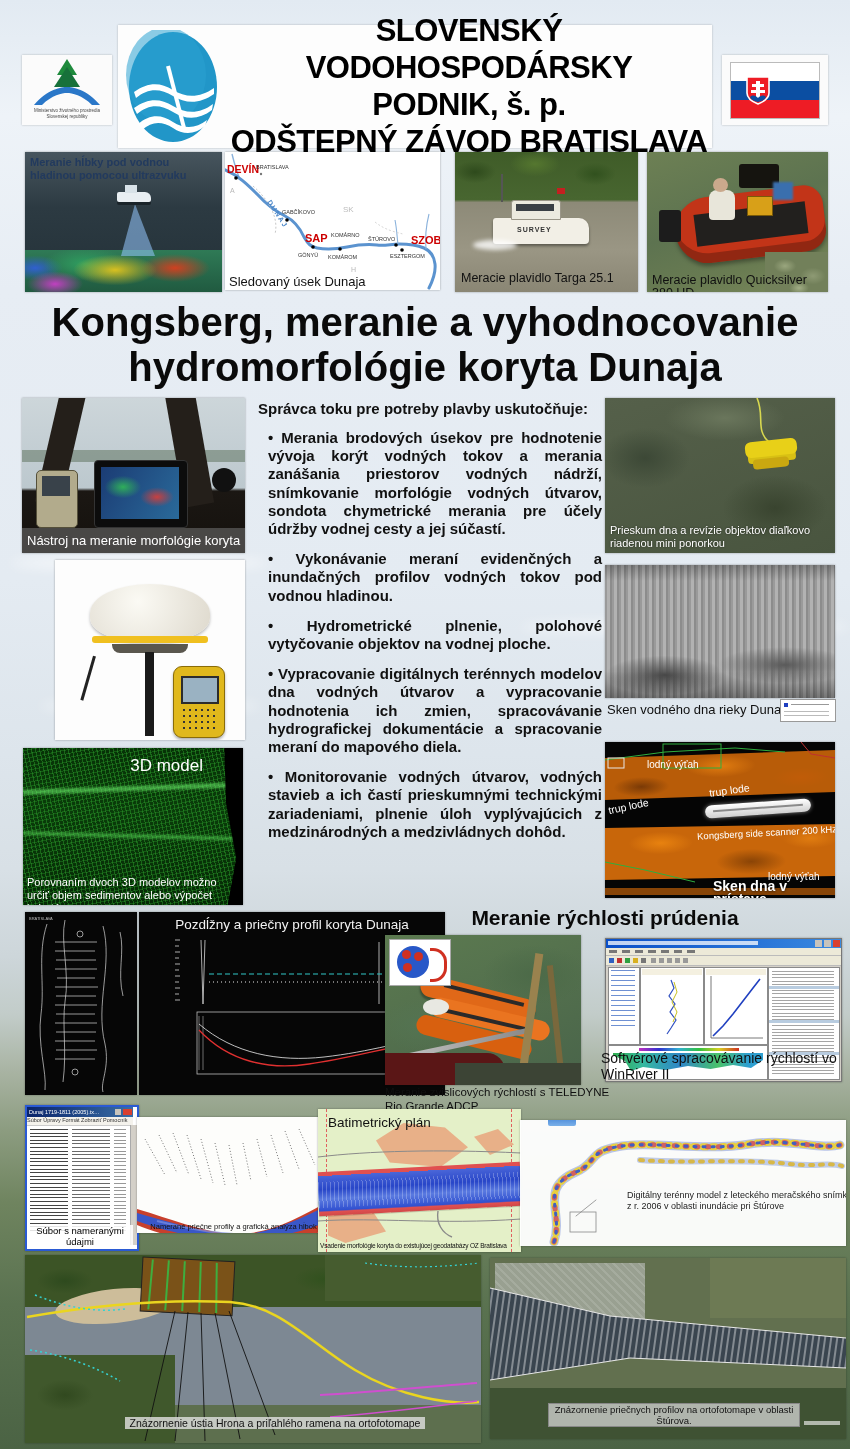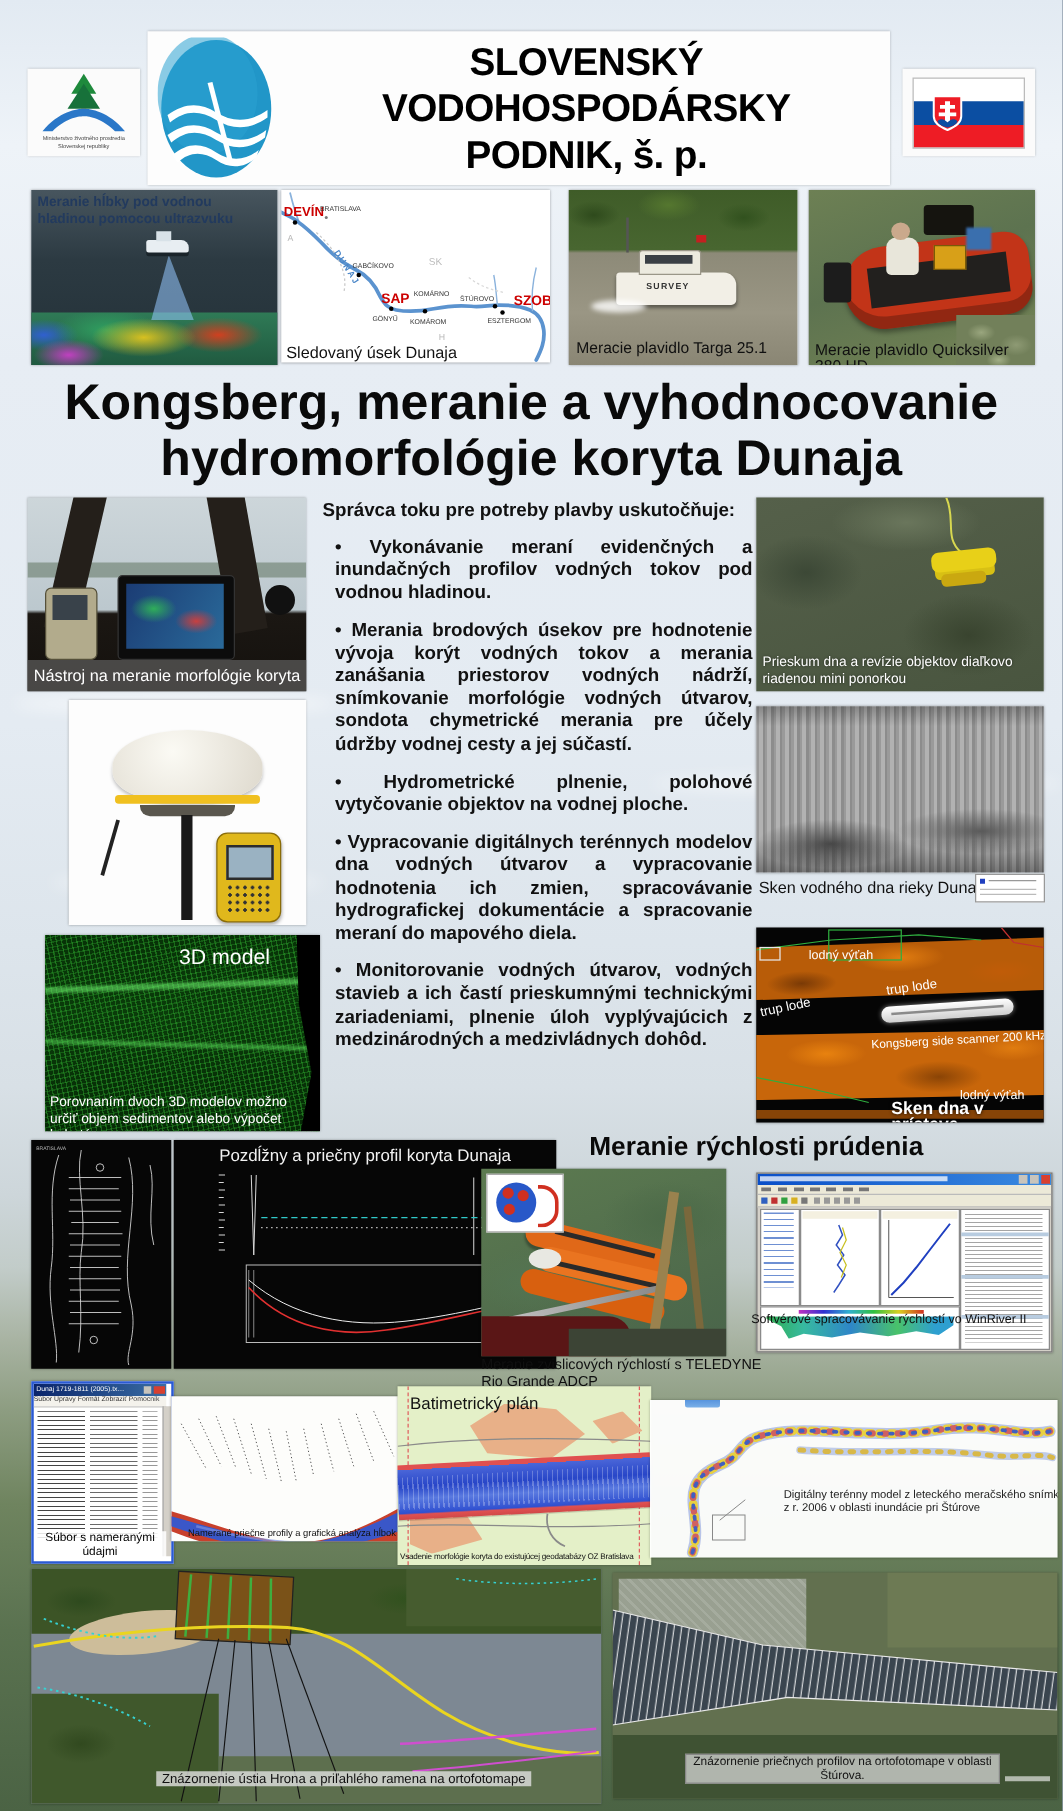--- a/index.html
+++ b/index.html
@@ -56,20 +56,21 @@
       <path d="M8,62 C22,52 34,52 47,60 C60,68 74,68 88,58 L88,64 C74,74 60,74 47,66 C34,58 22,58 10,68 Z" fill="#fff"></path>
       <path d="M8,78 C22,68 34,68 47,76 C60,84 74,84 87,74 L86,80 C73,90 60,90 47,82 C34,74 23,74 11,84 Z" fill="#fff"></path>
       <path d="M12,94 C24,84 35,84 47,92 C58,99 70,99 81,90 L79,96 C69,105 57,105 47,98 C36,91 26,91 16,100 Z" fill="#fff"></path>
       <path d="M42,36 L58,98" stroke="#fff" stroke-width="4" fill="none"></path>
     </svg>
   </div>
 
   <div class="abs hdr-title">
     <span>SLOVENSKÝ VODOHOSPODÁRSKY</span>
     <span>PODNIK, š. p.</span>
+    <span>ODŠTEPNÝ ZÁVOD BRATISLAVA</span>
   </div>
 
   <div class="abs logo-box">
     <svg width="90" height="52" viewBox="0 0 90 52">
       <polygon points="45,4 35,20 55,20" fill="#1e8a3c"></polygon>
       <polygon points="45,12 32,32 58,32" fill="#17713a"></polygon>
       <rect x="43" y="32" width="4" height="5" fill="#5a4022"></rect>
       <path d="M12,50 C25,34 40,32 45,32 C50,32 65,34 78,50 L70,50 C60,40 50,38 45,38 C40,38 30,40 20,50 Z" fill="#2a77c8"></path>
     </svg>
     <div class="txt">Ministerstvo životného prostredia</div>
@@ -196,36 +197,36 @@
     <div class="abs" style="left:37px;top:76px;width:116px;height:7px;background:#f0c020;border-radius:3px;"></div>
     <div class="abs" style="left:57px;top:84px;width:76px;height:9px;background:#5a574e;border-radius:0 0 8px 8px;"></div>
     <div class="abs" style="left:38px;top:96px;width:2.5px;height:46px;background:#222;transform:rotate(16deg);transform-origin:top;"></div>
     <div class="abs" style="left:90px;top:92px;width:9px;height:84px;background:#1a1a1a;"></div>
     <div class="abs" style="left:118px;top:106px;width:50px;height:70px;background:#e0b81c;border-radius:9px;border:1px solid #8a6c08;box-shadow:0 2px 3px rgba(0,0,0,.3);">
       <div class="abs" style="left:7px;top:9px;width:34px;height:24px;background:#9ab2c2;border:2px solid #2c2c2c;"></div>
       <div class="abs" style="left:7px;top:40px;width:36px;height:24px;background:radial-gradient(#333 28%,transparent 32%) 0 0/6px 6px;"></div>
     </div>
   </div>
 
-  <div class="ph photo-frame" style="left:36px;top:748px;width:220px;height:157px;background:
+  <div class="ph photo-frame" style="left:23px;top:748px;width:220px;height:157px;background:
       repeating-linear-gradient(78deg,rgba(46,168,46,.45) 0 1px,transparent 1px 4px),
       repeating-linear-gradient(-12deg,rgba(40,150,40,.40) 0 1px,transparent 1px 4px),
       linear-gradient(180deg,#073207 0,#0a3c0a 40%,#062a06 100%);">
     <div class="abs" style="left:0;top:38px;width:220px;height:5px;background:rgba(110,240,110,.55);filter:blur(1px);transform:rotate(-2deg);"></div>
     <div class="abs" style="left:0;top:86px;width:220px;height:4px;background:rgba(90,220,90,.5);filter:blur(1px);transform:rotate(1.5deg);"></div>
     <div class="abs" style="right:0;top:0;width:34px;height:100%;background:#000;clip-path:polygon(45% 0,100% 0,100% 100%,55% 100%,80% 70%,50% 35%);"></div>
     <div class="abs" style="right:40px;top:8px;color:#fff;font-size:17px;">3D model</div>
     <div class="cap cap-w" style="left:4px;top:128px;width:214px;font-size:11px;">Porovnaním dvoch 3D modelov možno určiť objem sedimentov alebo výpočet kubatúr</div>
   </div>
 
   <div class="abs intro">
     <h2>Správca toku pre potreby plavby uskutočňuje:</h2>
     <ul>
+      <li>• Merania brodových úsekov pre hodnotenie vývoja korýt vodných tokov a merania zanášania priestorov vodných nádrží, snímkovanie morfológie vodných útvarov, sondota chymetrické merania pre účely údržby vodnej cesty a jej súčastí.</li>
       <li>• Vykonávanie meraní evidenčných a inundačných profilov vodných tokov pod vodnou hladinou.</li>
-      <li>• Merania brodových úsekov pre hodnotenie vývoja korýt vodných tokov a merania zanášania priestorov vodných nádrží, snímkovanie morfológie vodných útvarov, sondota chymetrické merania pre účely údržby vodnej cesty a jej súčastí.</li>
       <li>• Hydrometrické plnenie, polohové vytyčovanie objektov na vodnej ploche.</li>
       <li>• Vypracovanie digitálnych terénnych modelov dna vodných útvarov a vypracovanie hodnotenia ich zmien, spracovávanie hydrografickej dokumentácie a spracovanie meraní do mapového diela.</li>
       <li>• Monitorovanie vodných útvarov, vodných stavieb a ich častí prieskumnými technickými zariadeniami, plnenie úloh vyplývajúcich z medzinárodných a medzivládnych dohôd.</li>
     </ul>
   </div>
 
   <div class="ph photo-frame" style="left:605px;top:398px;width:230px;height:155px;background:
       radial-gradient(60px 40px at 40px 60px,#3c4836,transparent 75%),
       radial-gradient(70px 44px at 170px 110px,#39442f,transparent 75%),
       radial-gradient(80px 30px at 120px 20px,#6a765c,transparent 75%),
@@ -378,21 +379,21 @@
       <div class="abs tbl-rows" style="left:3px;top:3px;width:62px;height:103px;opacity:.65;"></div>
       <div class="abs" style="left:0;top:18px;width:70px;height:3px;background:#b8cce0;"></div>
       <div class="abs" style="left:0;top:52px;width:70px;height:3px;background:#b8cce0;"></div>
       <div class="abs" style="left:0;top:84px;width:70px;height:3px;background:#b8cce0;"></div>
     </div>
     <div class="winpanel" style="left:2px;top:106px;width:158px;height:33px;">
       <div class="abs" style="left:30px;top:2px;width:100px;height:3px;background:linear-gradient(90deg,#c030c0,#3030d0,#30b0d0,#30c040,#d8d020,#d03020);"></div>
       <div class="abs" style="left:4px;top:7px;width:150px;height:20px;background:linear-gradient(90deg,#2fae4f,#37b9a0 20%,#2e86c8 45%,#49c26a 70%,#2e9fd0 90%);clip-path:polygon(0 10%,8% 40%,12% 90%,20% 70%,35% 85%,50% 65%,65% 80%,80% 60%,92% 75%,100% 35%,100% 0,0 0);"></div>
     </div>
   </div>
-  <div class="abs" style="left:601px;top:1050px;width:250px;font-size:10px;color:#101010;">Softvérové spracovávanie rýchlostí vo WinRiver II</div>
+  <div class="abs" style="left:601px;top:1050px;width:250px;font-size:14px;color:#101010;">Softvérové spracovávanie rýchlostí vo WinRiver II</div>
 
   <div class="ph photo-frame" style="left:25px;top:1105px;width:110px;height:142px;background:#fff;border:2px solid #2a5ad4;">
     <div class="abs" style="left:0;top:0;width:106px;height:10px;background:linear-gradient(90deg,#0a246a,#3a6ea5);">
       <div class="abs" style="left:2px;top:1.5px;width:72px;font-size:5.5px;color:#fff;white-space:nowrap;overflow:hidden;text-overflow:ellipsis;">Dunaj 1719-1811 (2005).txt - Poznámkový blok</div>
       <div class="abs" style="right:12px;top:2px;width:6px;height:6px;background:#c8c4bc;"></div>
       <div class="abs" style="right:1px;top:2px;width:9px;height:6px;background:#d84030;"></div>
     </div>
     <div class="abs" style="left:0;top:10px;width:106px;height:8px;background:#f4f2ec;border-bottom:1px solid #ccc;font-size:5.5px;color:#333;white-space:nowrap;overflow:hidden;">Súbor  Úpravy  Formát  Zobraziť  Pomocník</div>
     <div class="np-col" style="left:3px;top:22px;width:38px;height:102px;"></div>
     <div class="np-col" style="left:45px;top:22px;width:38px;height:102px;opacity:.8;"></div>

